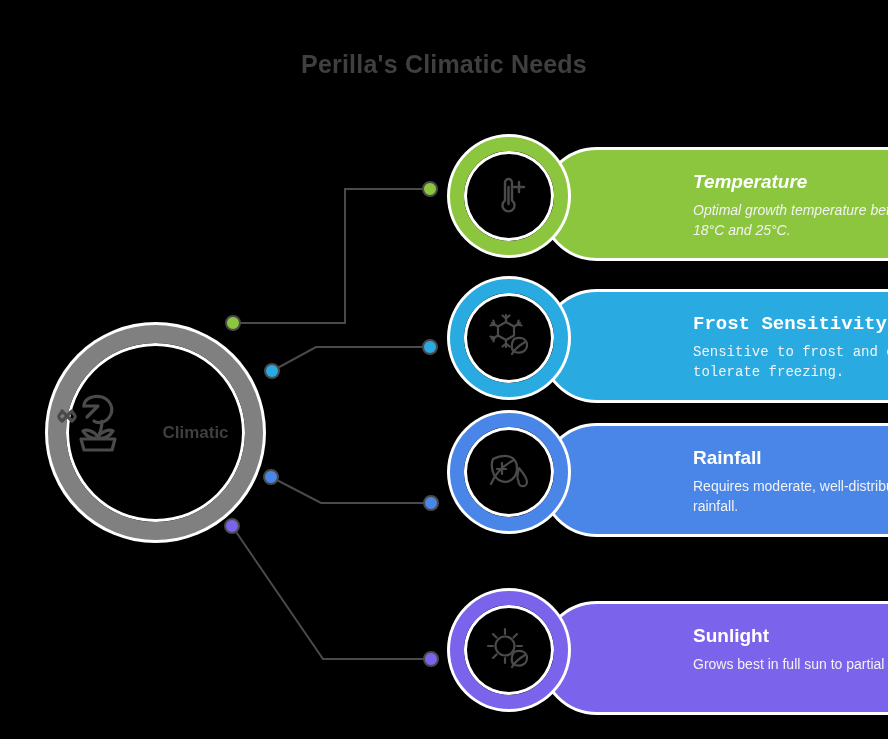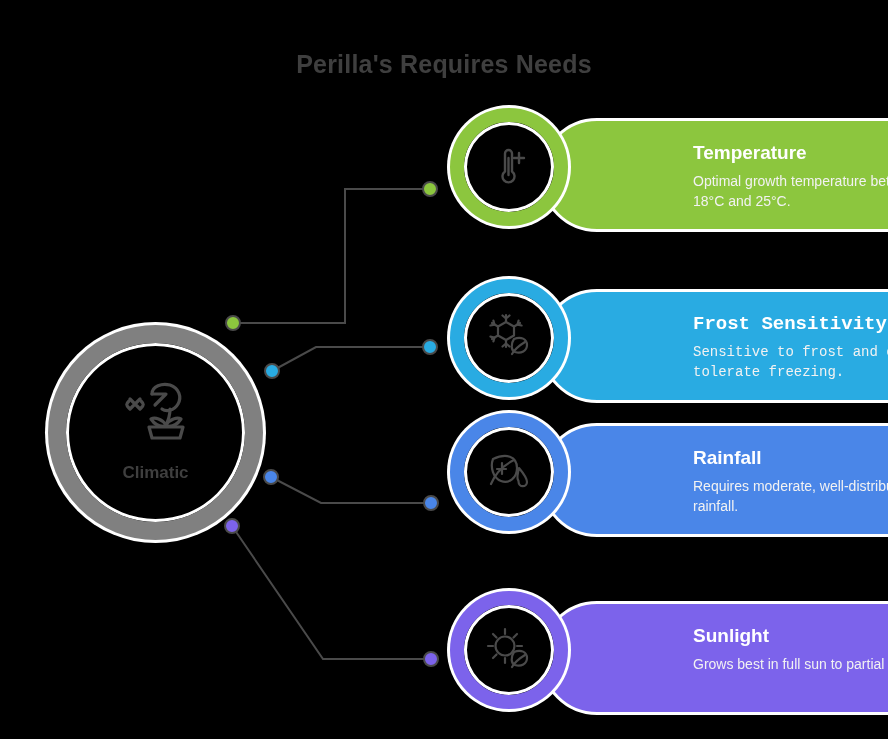--- a/index.html
+++ b/index.html
@@ -57,21 +57,21 @@
     box-sizing: border-box;
     border: 18px solid #808080;
     box-shadow: 0 0 0 3px #ffffff, inset 0 0 0 3px #ffffff;
   }
   #hub-inner {
     position: absolute;
     left: 0; top: 0;
     width: 215px;
     height: 215px;
     display: flex;
-    flex-direction: column;
+    flex-direction: row;
     align-items: center;
     justify-content: center;
   }
   #hub-icon { margin-bottom: 16px; margin-left: 6px; }
   #hub-label {
     text-align: center;
     font-size: 17px;
     font-weight: bold;
     line-height: 1.4;
     color: #3f3f3f;
@@ -134,21 +134,21 @@
     display: flex;
     align-items: center;
     justify-content: center;
   }
 </style>
 </head>
 <body>
 
 <div id="canvas" style="background: rgb(0, 0, 0);">
 
-  <div id="title" style="color: rgb(63, 63, 63);">Perilla's Requires Needs</div>
+  <div id="title" style="color: rgb(63, 63, 63);">Perilla's Climatic Needs</div>
 
   <svg id="connectors" viewBox="0 0 888 739" width="888" height="739">
       <polyline points="233 323 345 323 345 189 430 189" fill="none" stroke="#4a4a4a" stroke-width="2"></polyline>
       <polyline points="272 371 316 347 430 347" fill="none" stroke="#4a4a4a" stroke-width="2"></polyline>
       <polyline points="271 477 321 503 431 503" fill="none" stroke="#4a4a4a" stroke-width="2"></polyline>
       <polyline points="232 526 323 659 431 659" fill="none" stroke="#4a4a4a" stroke-width="2"></polyline>
       <circle cx="233" cy="323" r="7" fill="#8cc63e" stroke="#4a4a4a" stroke-width="2"></circle>
       <circle cx="430" cy="189" r="7" fill="#8cc63e" stroke="#4a4a4a" stroke-width="2"></circle>
       <circle cx="272" cy="371" r="7" fill="#29abe2" stroke="#4a4a4a" stroke-width="2"></circle>
       <circle cx="430" cy="347" r="7" fill="#29abe2" stroke="#4a4a4a" stroke-width="2"></circle>
@@ -172,21 +172,21 @@
           <path d="M8 18 L18 28 M18 18 L8 28"></path>
           <path d="M7 20 C4 23, 4 24, 7 27 M19 20 C22 23, 22 24, 19 27"></path>
         </svg>
       </span>
       <div id="hub-label" style="color: rgb(63, 63, 63);">
         <div>Climatic</div>
       </div>
     </div>
   </div>
 
-  <div class="row" id="row-0" style="top: 108px;">
+  <div class="row" id="row-0" style="top: 137px; font-style: italic;">
     <div class="pill" style="background: rgb(140, 198, 62);">
       <div class="pill-text">
         <div class="pill-title">Temperature</div>
         <div class="pill-desc">Optimal growth temperature between 18°C and 25°C.</div>
       </div>
     </div>
     <div class="badge" style="border-color: rgb(140, 198, 62);">
       <div class="badge-icon">
         <svg width="46" height="46" viewBox="0 0 46 46" fill="none" stroke="#4a4a4a" stroke-width="2.4" stroke-linecap="round" stroke-linejoin="round">
           <path d="M19 27.5 V9.5 a3.5 3.5 0 0 1 7 0 V27.5 a6 6 0 1 1 -7 0 Z"></path>

